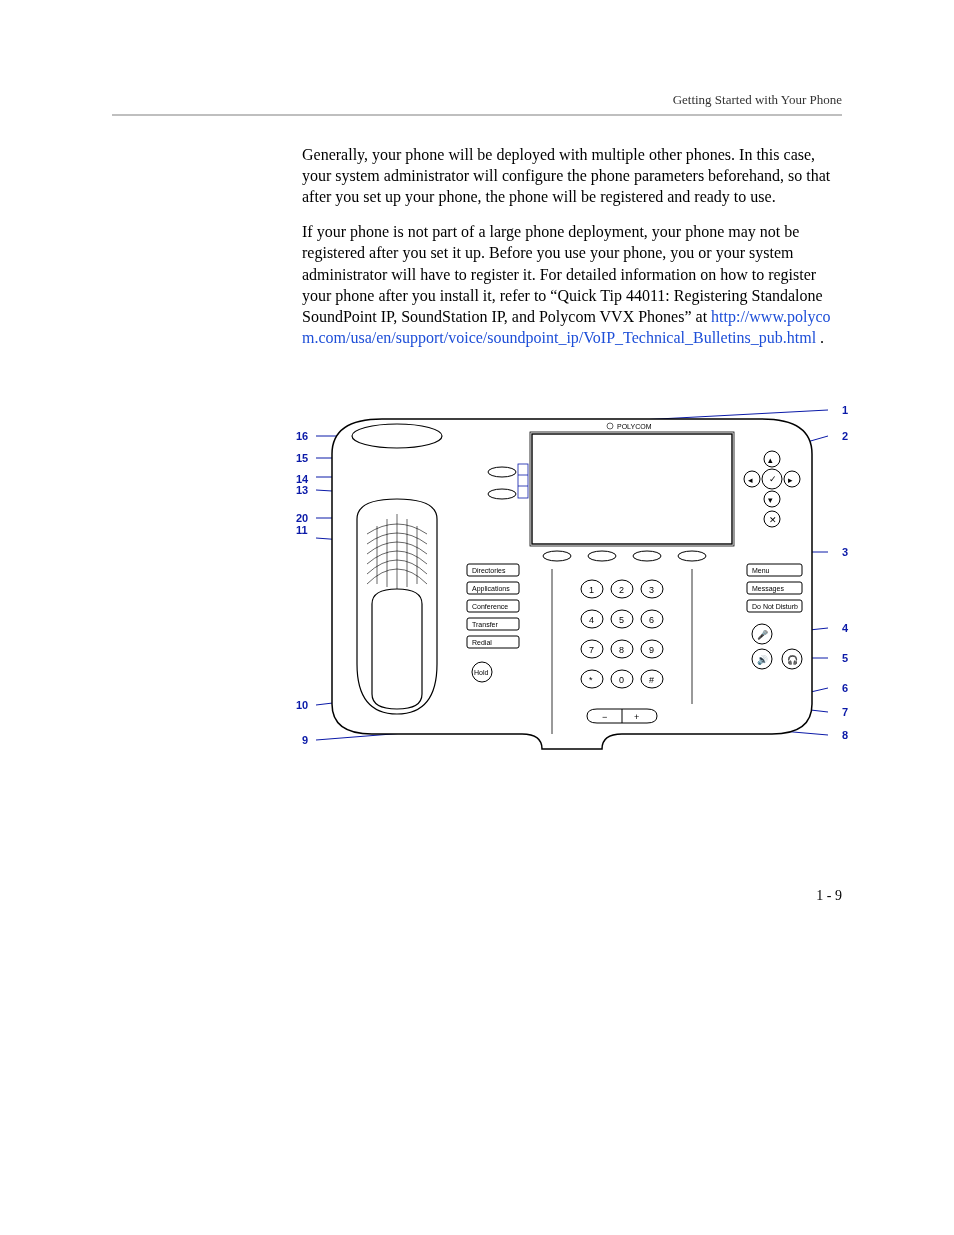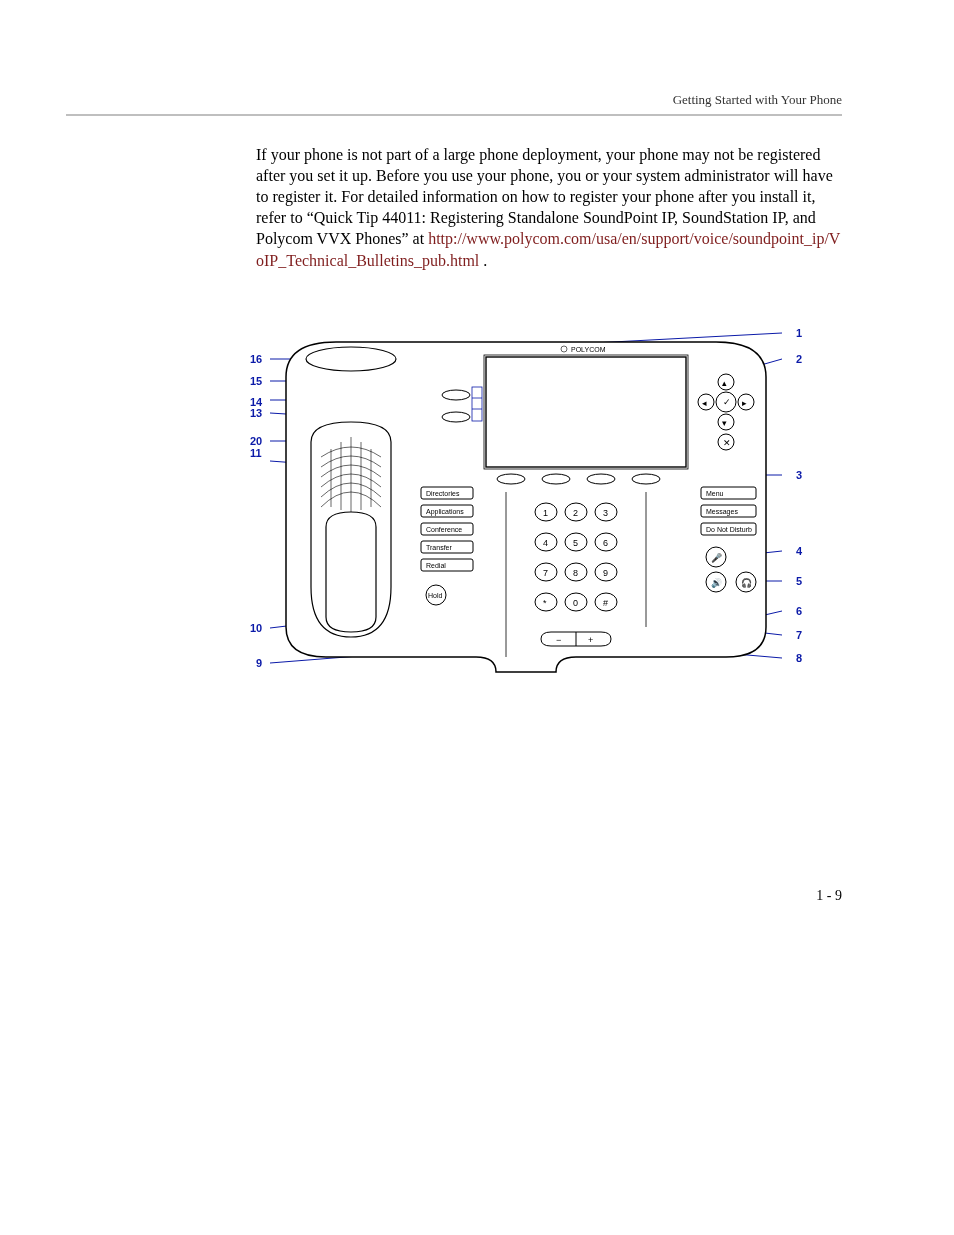--- a/index.html
+++ b/index.html
@@ -7,21 +7,21 @@
     padding: 0;
     background: #ffffff;
     font-family: "Book Antiqua", Palatino, "Palatino Linotype", Georgia, serif;
     color: #000000;
   }
   .page {
     width: 954px;
     height: 946px;
     position: relative;
     box-sizing: border-box;
-    padding: 92px 112px 40px 66px;
+    padding: 92px 112px 40px 112px;
   }
   .running-head {
     text-align: right;
     font-size: 13px;
     color: #333;
     margin-bottom: 6px;
   }
   .rule {
     border: none;
     border-top: 2px solid #bfbfbf;
@@ -37,21 +37,21 @@
   }
   .body-block {
     margin-left: 190px;
     font-size: 16px;
     line-height: 1.32;
   }
   .body-block p {
     margin: 0 0 14px 0;
   }
   a.doc-link {
-    color: #7f1d1d;
+    color: #1d4ed8;
     text-decoration: none;
     word-break: break-all;
   }
   .spacer {
     height: 42px;
   }
   .figure-wrap {
     margin-left: 190px;
     position: relative;
     width: 540px;
@@ -79,20 +79,21 @@
 </head>
 <body>
 
 <div class="page">
 
   <div class="running-head">Getting Started with Your Phone</div>
   <hr class="rule">
 
 
   <div class="body-block">
+    <p>Generally, your phone will be deployed with multiple other phones. In this case, your system administrator will configure the phone parameters beforehand, so that after you set up your phone, the phone will be registered and ready to use.</p>
     <p>
       <span>If your phone is not part of a large phone deployment, your phone may not be registered after you set it up. Before you use your phone, you or your system administrator will have to register it. For detailed information on how to register your phone after you install it, refer to “Quick Tip 44011: Registering Standalone SoundPoint IP, SoundStation IP, and Polycom VVX Phones” at </span><a class="doc-link" href="#">http://www.polycom.com/usa/en/support/voice/soundpoint_ip/VoIP_Technical_Bulletins_pub.html</a><span> .</span>
     </p>
   </div>
 
   <div class="spacer"></div>
 
 
   <div class="figure-wrap">
 

